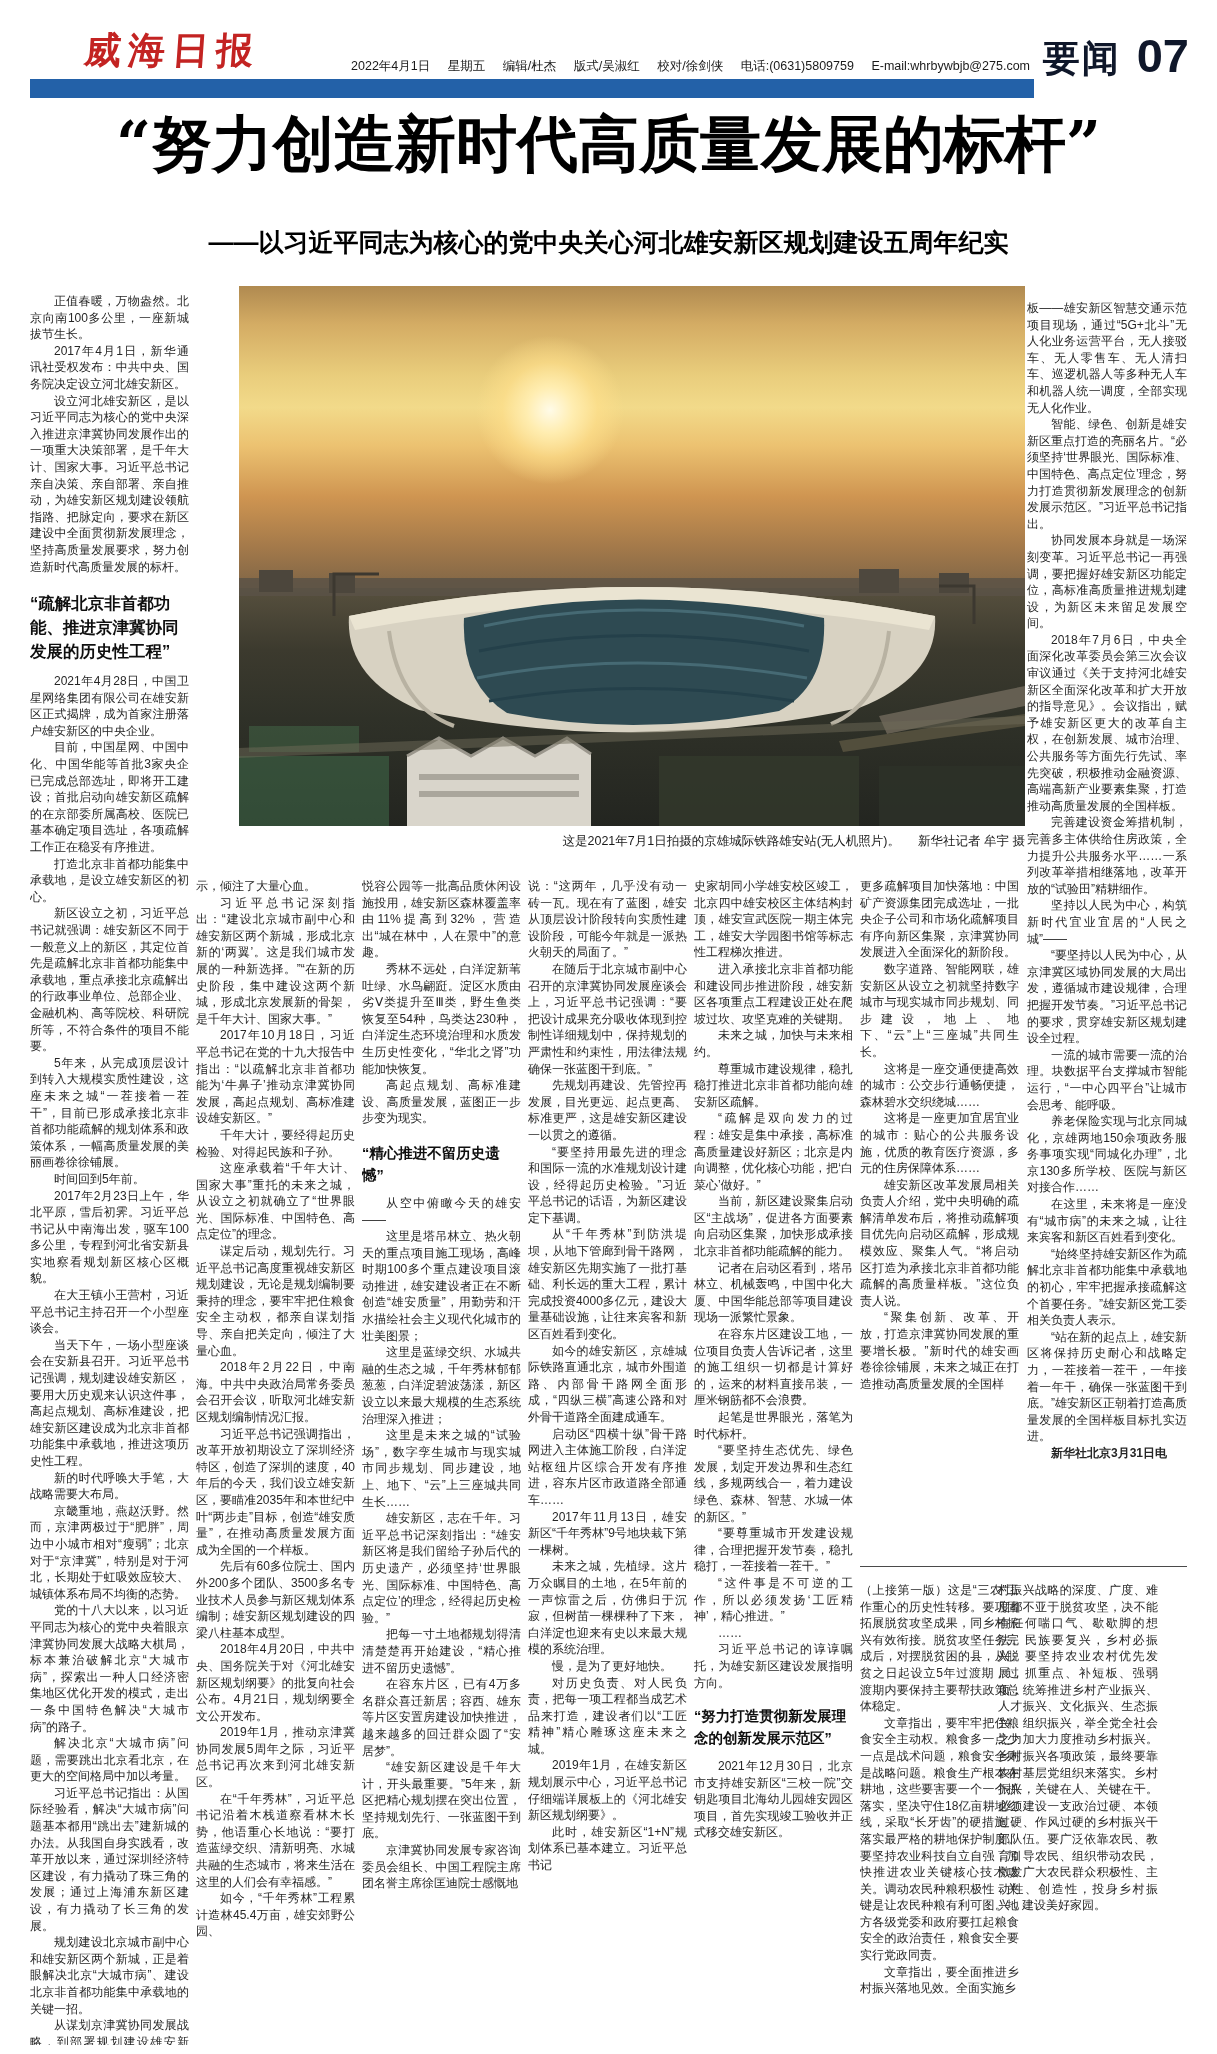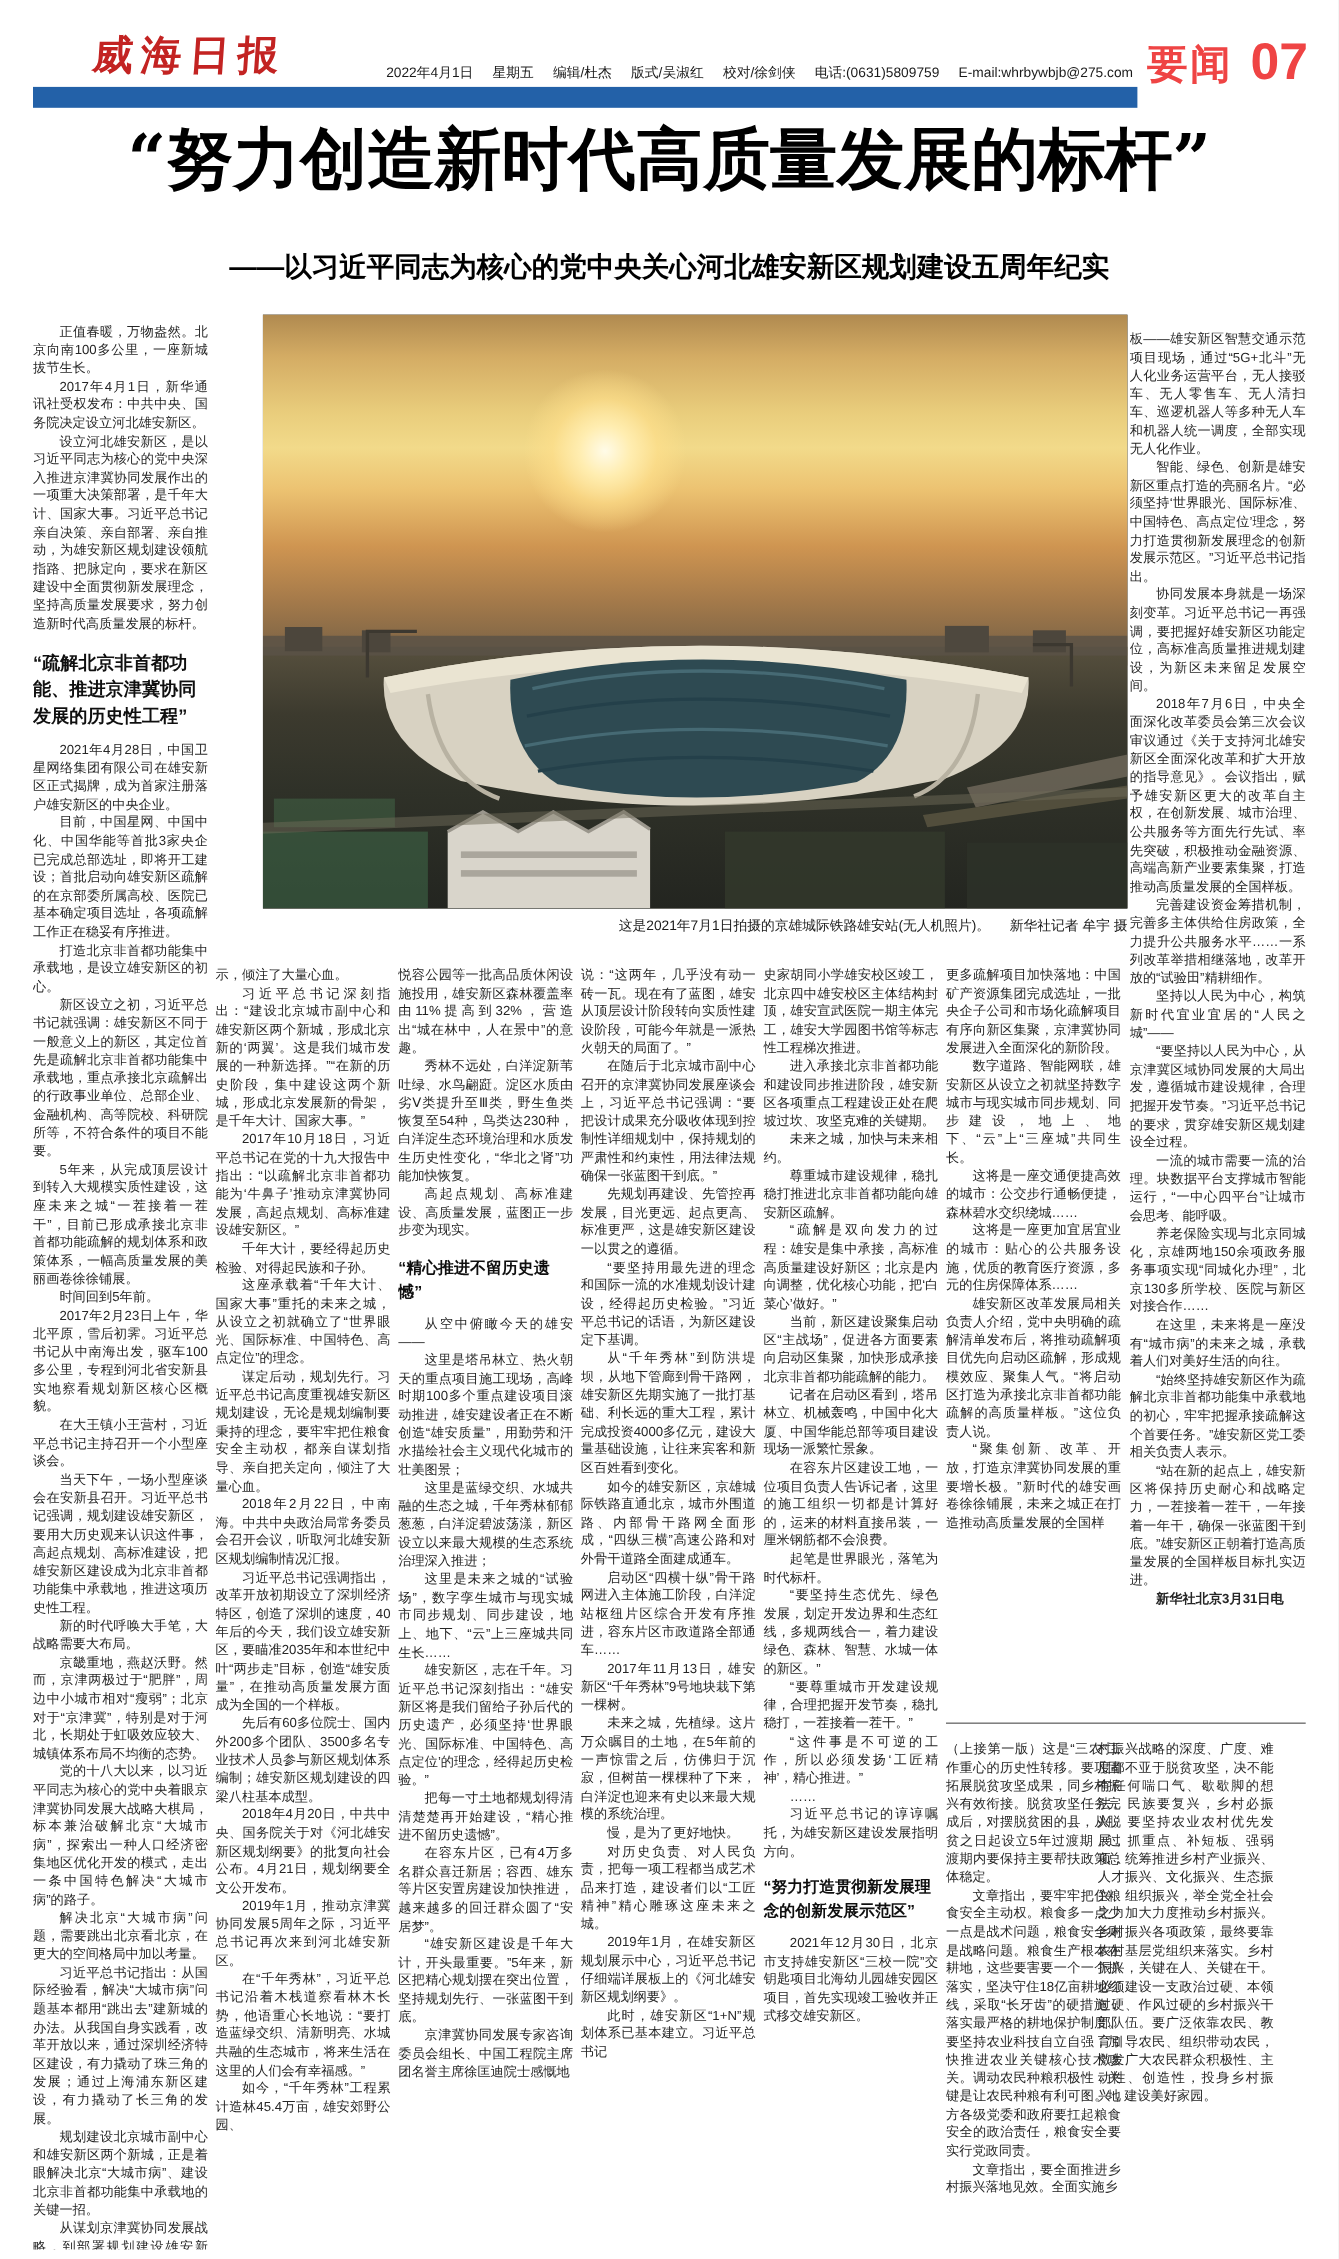--- a/index.html
+++ b/index.html
@@ -6,21 +6,21 @@
   .page{position:relative;width:1217px;height:2054px;background:#ffffff;margin:0 auto;overflow:hidden;
         font-family:"Liberation Sans",sans-serif;color:#262626;}
   
   .masthead{position:absolute;left:84px;top:26px;font-family:"DejaVu Serif",serif;
             font-weight:bold;font-size:37px;letter-spacing:7px;color:#c32322;
             transform:skewX(-4deg);}
   .hdr-info{position:absolute;left:290px;top:58px;width:740px;text-align:right;
             font-size:12.5px;color:#1a1a1a;white-space:nowrap;}
   .hdr-info span{margin-left:14px;}
   .blue-bar{position:absolute;left:30px;top:79px;width:1004px;height:19px;background:#2361a8;}
-  .section-block{position:absolute;right:28px;top:34px;display:flex;align-items:flex-end;color:#ef4444;}
+  .section-block{position:absolute;right:28px;top:34px;display:flex;align-items:flex-end;color:#0f172a;}
   .section-name{font-size:37px;font-weight:bold;letter-spacing:2px;line-height:1;}
   .page-num{font-size:47px;font-weight:bold;line-height:0.92;margin-left:16px;}
   
   .headline{position:absolute;left:20px;top:104px;width:1177px;text-align:center;
             font-family:"DejaVu Serif",serif;font-weight:bold;font-size:61px;
             letter-spacing:0px;color:#000;white-space:nowrap;}
   .subtitle{position:absolute;left:20px;top:226px;width:1177px;text-align:center;
             font-weight:bold;font-size:25px;color:#000;white-space:nowrap;}
   
   .photo{position:absolute;left:239px;top:286px;width:786px;height:540px;overflow:hidden;background:#3a3a30;}
@@ -218,21 +218,21 @@
   <div class="col" id="c7">
       <p class="noindent">板——雄安新区智慧交通示范项目现场，通过“5G+北斗”无人化业务运营平台，无人接驳车、无人零售车、无人清扫车、巡逻机器人等多种无人车和机器人统一调度，全部实现无人化作业。</p>
       <p>智能、绿色、创新是雄安新区重点打造的亮丽名片。“必须坚持‘世界眼光、国际标准、中国特色、高点定位’理念，努力打造贯彻新发展理念的创新发展示范区。”习近平总书记指出。</p>
       <p>协同发展本身就是一场深刻变革。习近平总书记一再强调，要把握好雄安新区功能定位，高标准高质量推进规划建设，为新区未来留足发展空间。</p>
       <p>2018年7月6日，中央全面深化改革委员会第三次会议审议通过《关于支持河北雄安新区全面深化改革和扩大开放的指导意见》。会议指出，赋予雄安新区更大的改革自主权，在创新发展、城市治理、公共服务等方面先行先试、率先突破，积极推动金融资源、高端高新产业要素集聚，打造推动高质量发展的全国样板。</p>
       <p>完善建设资金筹措机制，完善多主体供给住房政策，全力提升公共服务水平……一系列改革举措相继落地，改革开放的“试验田”精耕细作。</p>
       <p>坚持以人民为中心，构筑新时代宜业宜居的“人民之城”——</p>
       <p>“要坚持以人民为中心，从京津冀区域协同发展的大局出发，遵循城市建设规律，合理把握开发节奏。”习近平总书记的要求，贯穿雄安新区规划建设全过程。</p>
       <p>一流的城市需要一流的治理。块数据平台支撑城市智能运行，“一中心四平台”让城市会思考、能呼吸。</p>
       <p>养老保险实现与北京同城化，京雄两地150余项政务服务事项实现“同城化办理”，北京130多所学校、医院与新区对接合作……</p>
-      <p>在这里，未来将是一座没有“城市病”的未来之城，承载着人们对美好生活的向往。</p>
+      <p>在这里，未来将是一座没有“城市病”的未来之城，让往来宾客和新区百姓看到变化。</p>
       <p>“始终坚持雄安新区作为疏解北京非首都功能集中承载地的初心，牢牢把握承接疏解这个首要任务。”雄安新区党工委相关负责人表示。</p>
       <p>“站在新的起点上，雄安新区将保持历史耐心和战略定力，一茬接着一茬干，一年接着一年干，确保一张蓝图干到底。”雄安新区正朝着打造高质量发展的全国样板目标扎实迈进。</p>
       <p class="dateline">新华社北京3月31日电</p>
     </div>
 
   <div class="divider2"></div>
   <div class="col" id="a2a">
       <p class="noindent">（上接第一版）这是“三农”工作重心的历史性转移。要巩固拓展脱贫攻坚成果，同乡村振兴有效衔接。脱贫攻坚任务完成后，对摆脱贫困的县，从脱贫之日起设立5年过渡期，过渡期内要保持主要帮扶政策总体稳定。</p>
       <p>文章指出，要牢牢把住粮食安全主动权。粮食多一点少一点是战术问题，粮食安全则是战略问题。粮食生产根本在耕地，这些要害要一个一个抓落实，坚决守住18亿亩耕地红线，采取“长牙齿”的硬措施，落实最严格的耕地保护制度。要坚持农业科技自立自强，加快推进农业关键核心技术攻关。调动农民种粮积极性，关键是让农民种粮有利可图。地方各级党委和政府要扛起粮食安全的政治责任，粮食安全要实行党政同责。</p>
       <p>文章指出，要全面推进乡村振兴落地见效。全面实施乡</p>

